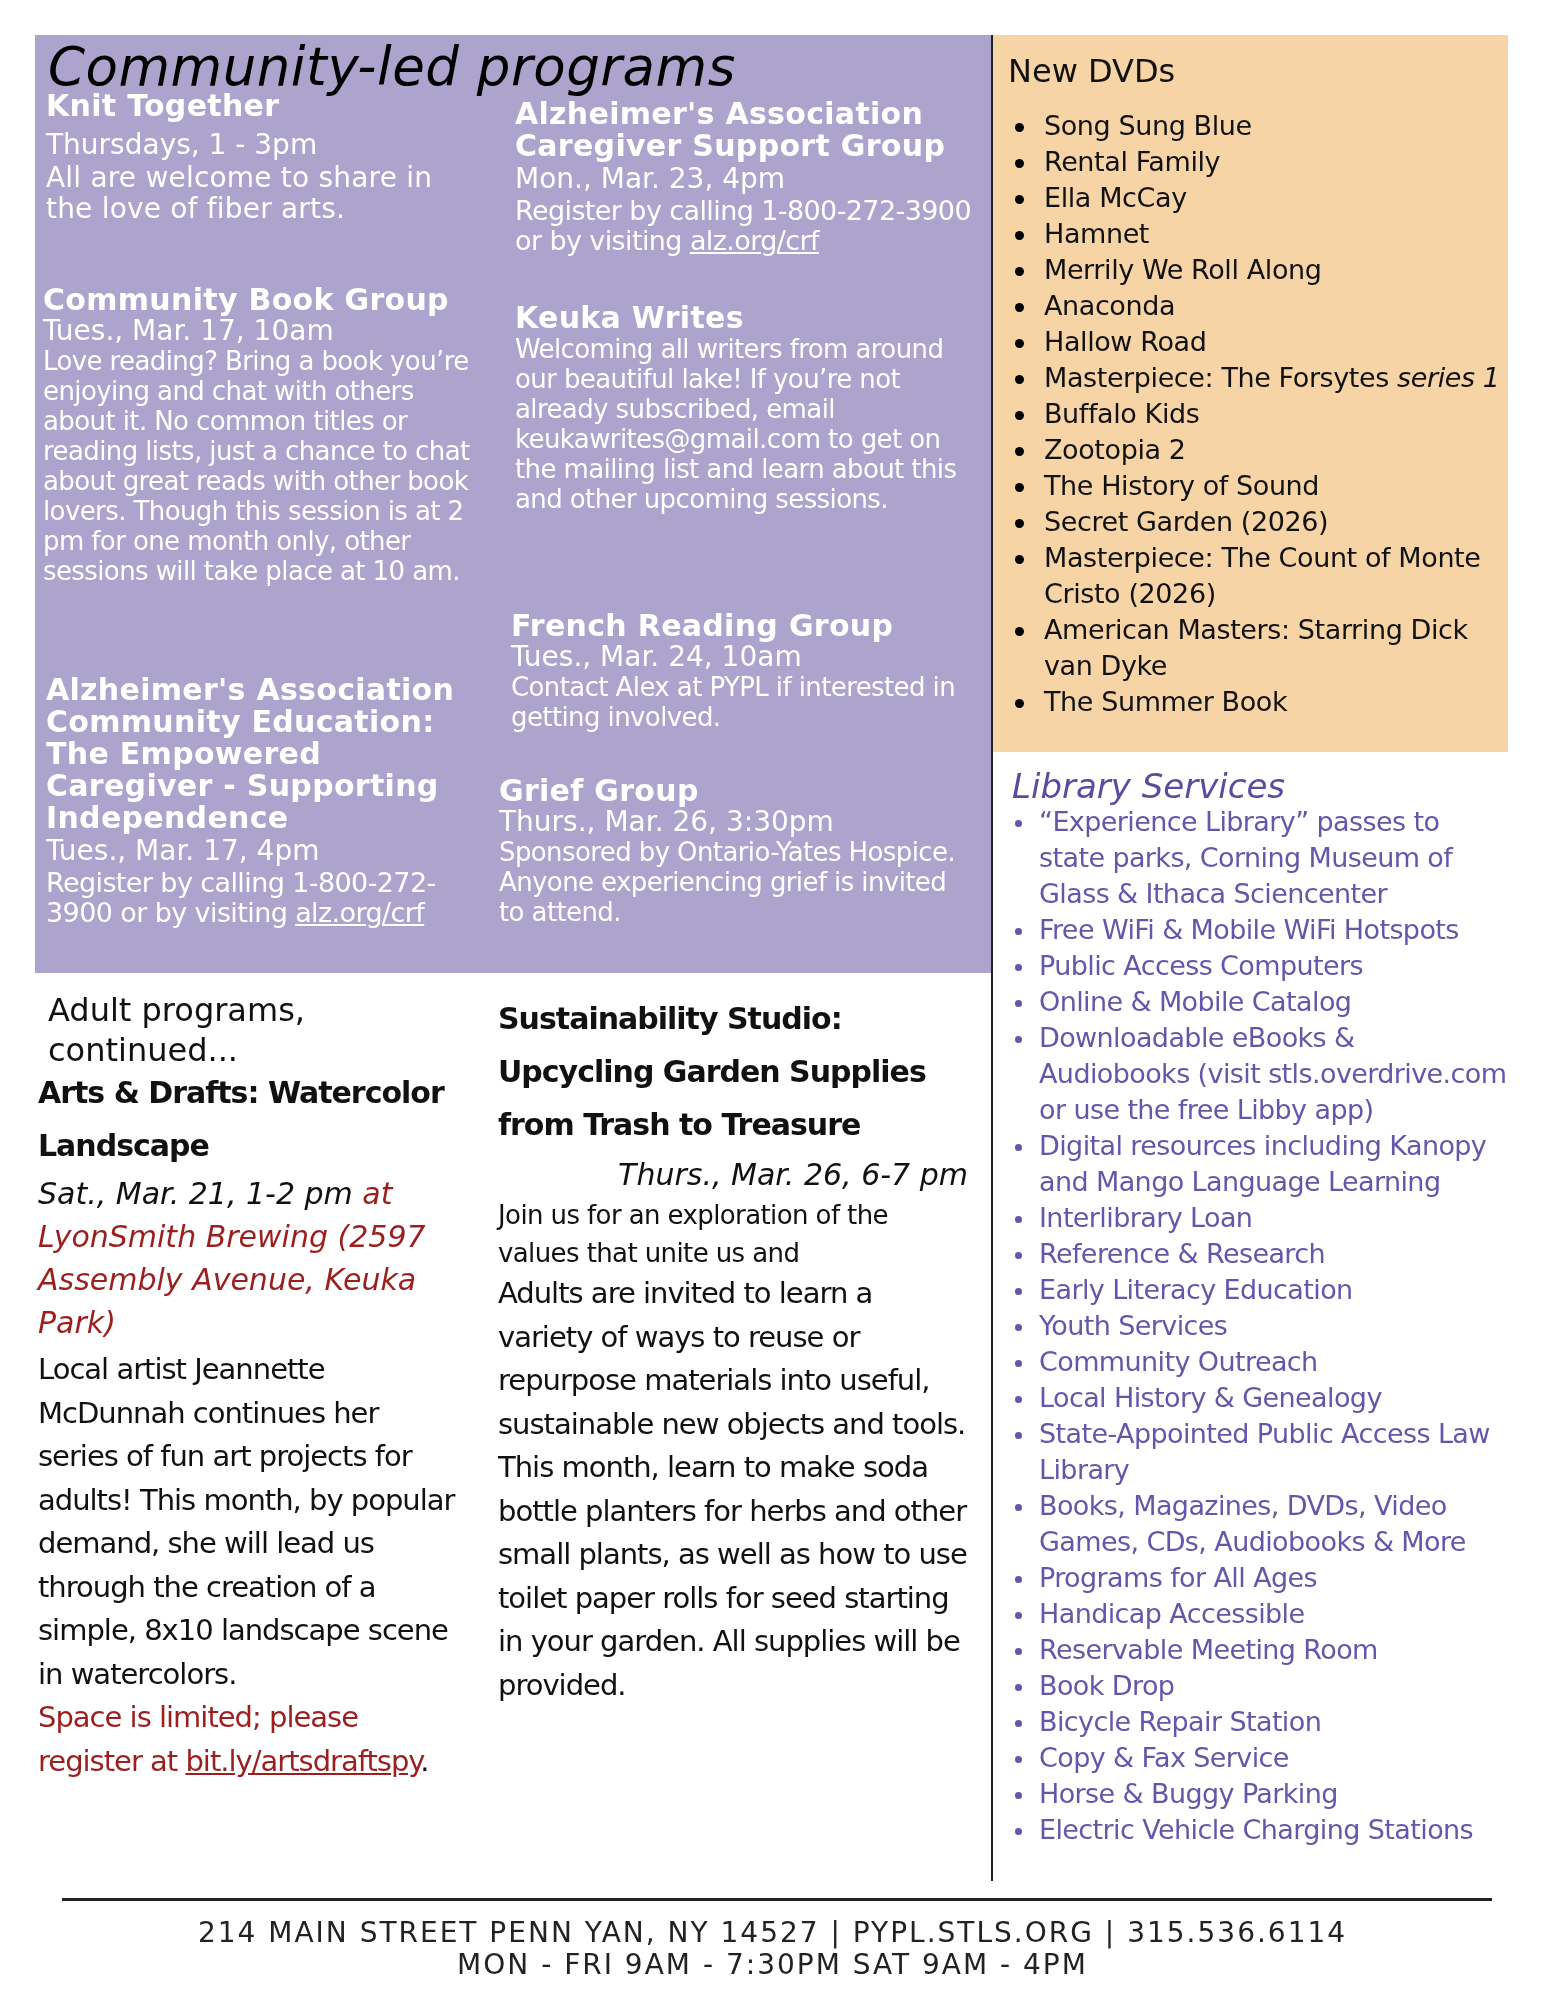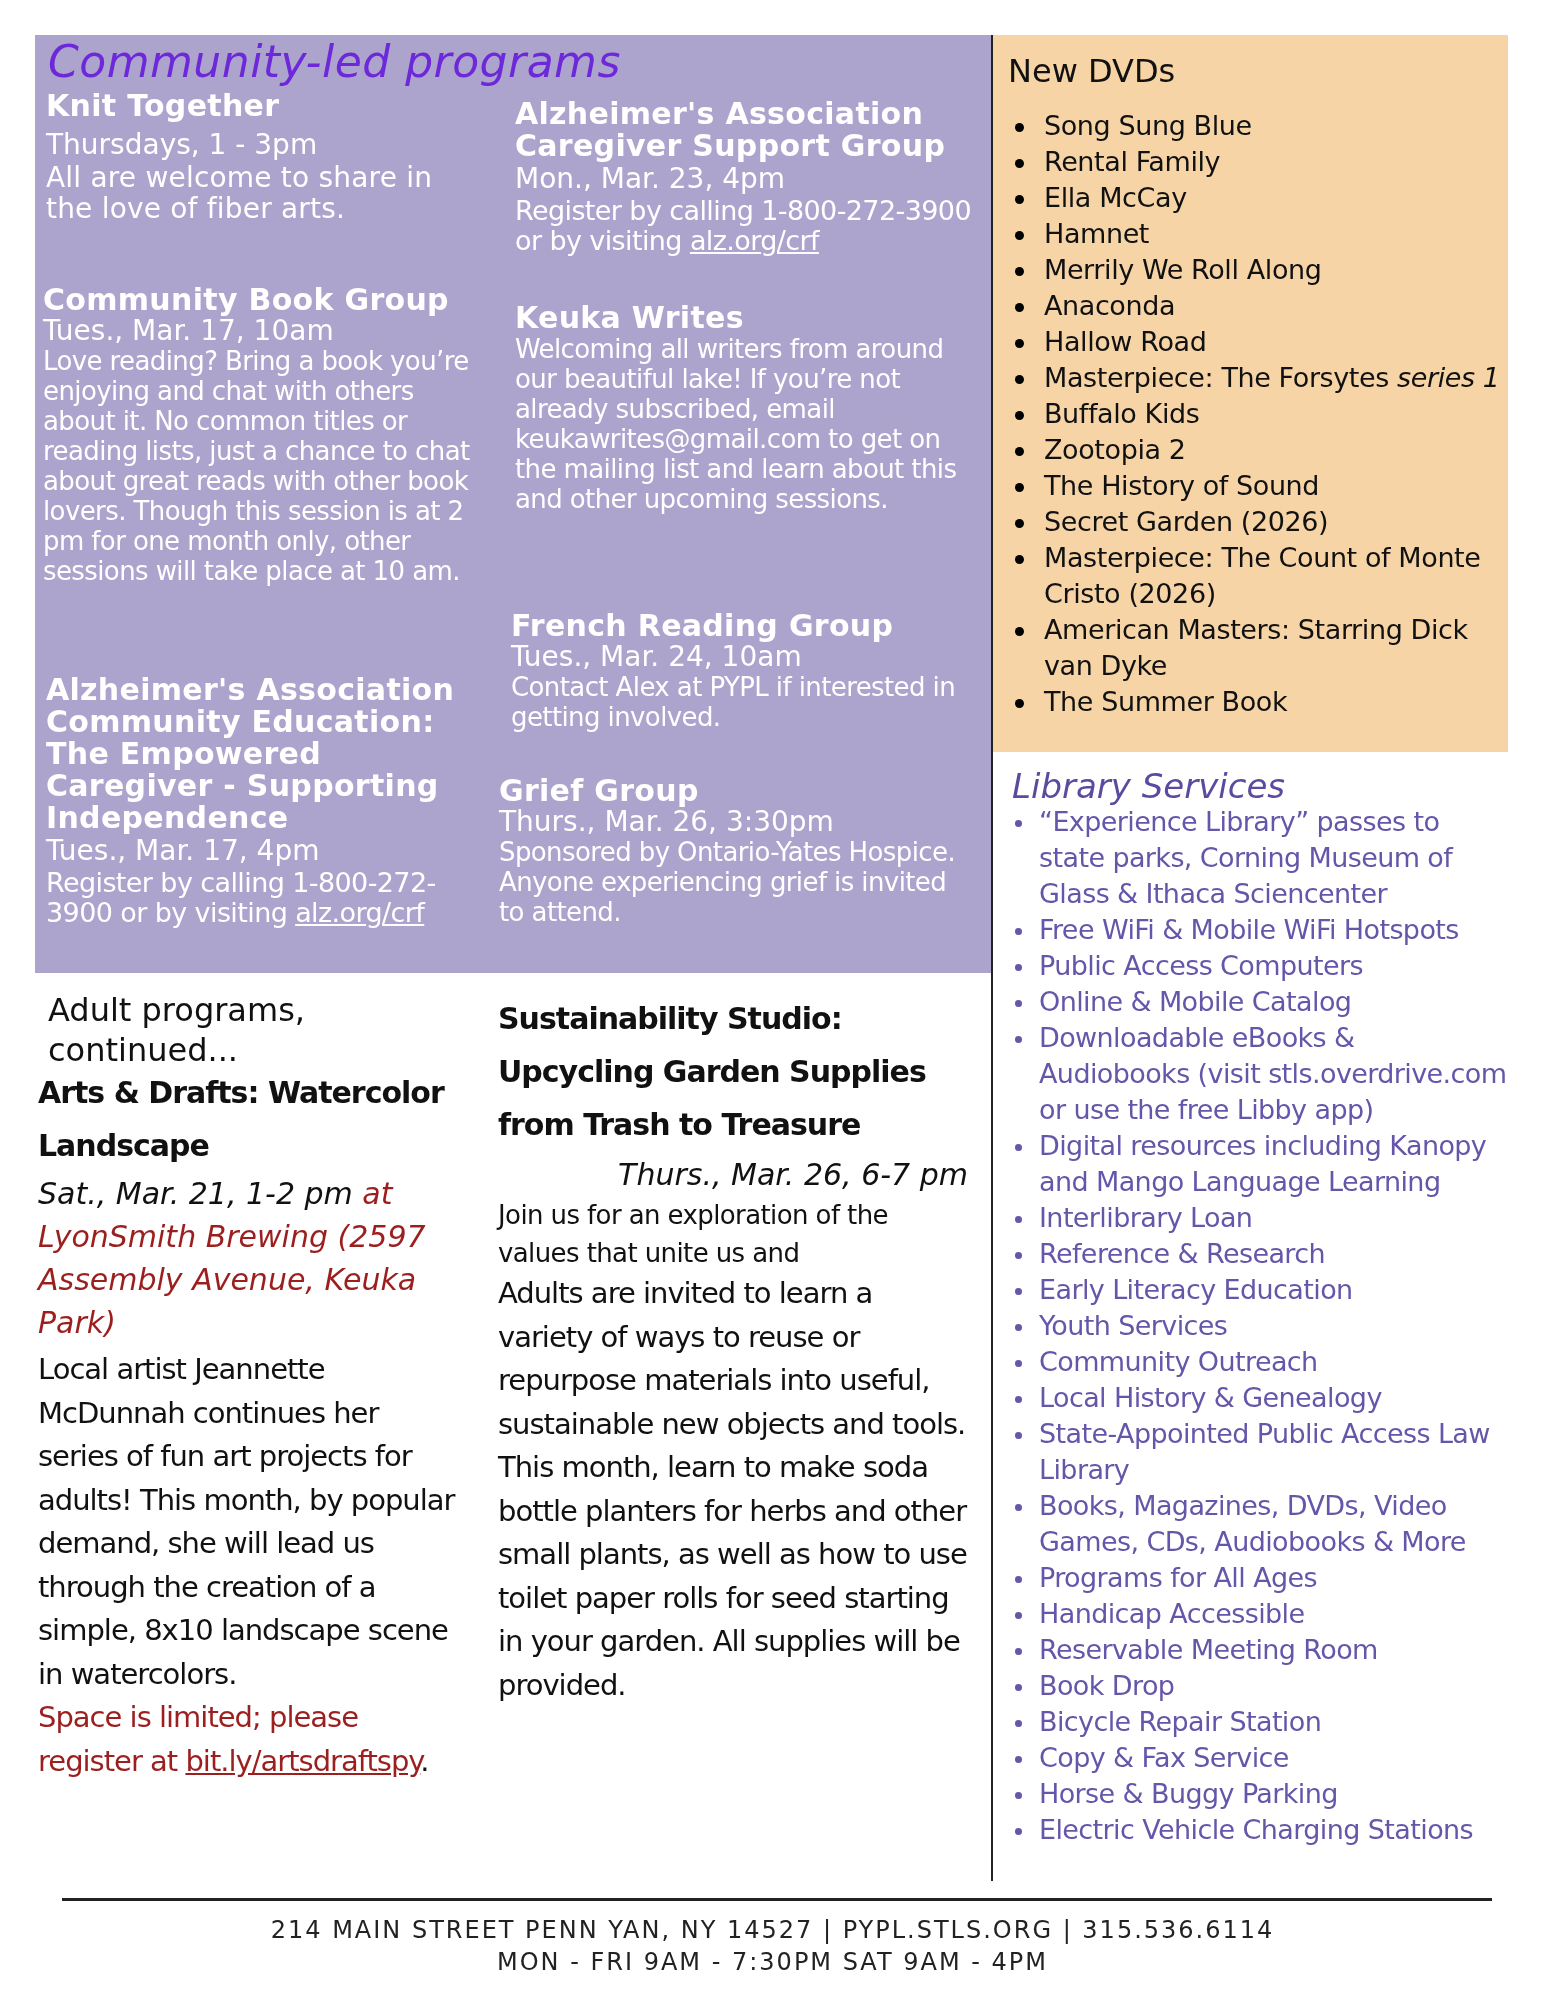--- a/index.html
+++ b/index.html
@@ -5,21 +5,21 @@
   * { box-sizing: border-box; margin: 0; padding: 0; }
   html, body { width: 1545px; height: 2000px; background: #ffffff; overflow: hidden; }
   body { position: relative; font-family: "DejaVu Sans", sans-serif; color: #000; }
 
   .purple-panel {
     position: absolute; left: 35px; top: 35px; width: 958px; height: 938px;
     background: #ada4cd;
   }
   .panel-title {
     position: absolute; left: 48px; top: 36px;
-    font-size: 44px; font-style: italic; color: #6d28d9; font-weight: normal;
+    font-size: 53px; font-style: italic; color: #000000; font-weight: normal;
     letter-spacing: 0.5px;
   }
   .event { position: absolute; color: #ffffff; }
   .event .ev-title { font-weight: bold; font-size: 30px; line-height: 32px; letter-spacing: 0.3px; }
   .event .ev-date { font-size: 28px; line-height: 34px; font-weight: normal; }
   .event .ev-desc { font-size: 26px; line-height: 30px; letter-spacing: -0.6px; }
   .event .ev-link { text-decoration: underline; }
 
   .vline {
     position: absolute; left: 991px; top: 35px; width: 2px; height: 1846px; background: #222;
@@ -71,21 +71,21 @@
   .program .pg-body { font-size: 29px; line-height: 43.5px; letter-spacing: -1px; }
   .program .pg-body-sm { font-size: 26px; line-height: 38px; letter-spacing: -0.6px; }
   .red-text { color: #9b1f1f; }
   .ulink { text-decoration: underline; }
 
   .hline {
     position: absolute; left: 62px; top: 1898px; width: 1430px; height: 3px; background: #222;
   }
   .footer {
     position: absolute; left: 0; width: 1545px; text-align: center;
-    font-size: 24px; color: #222; letter-spacing: 2px;
+    font-size: 28px; color: #222; letter-spacing: 2px;
   }
 </style>
 </head>
 <body>
 
 <div class="purple-panel"></div>
 <div class="panel-title">Community-led programs</div>
 
 <div class="event" style="left:46px; top:90px; width:440px;">
   <div class="ev-title">Knit Together</div>

